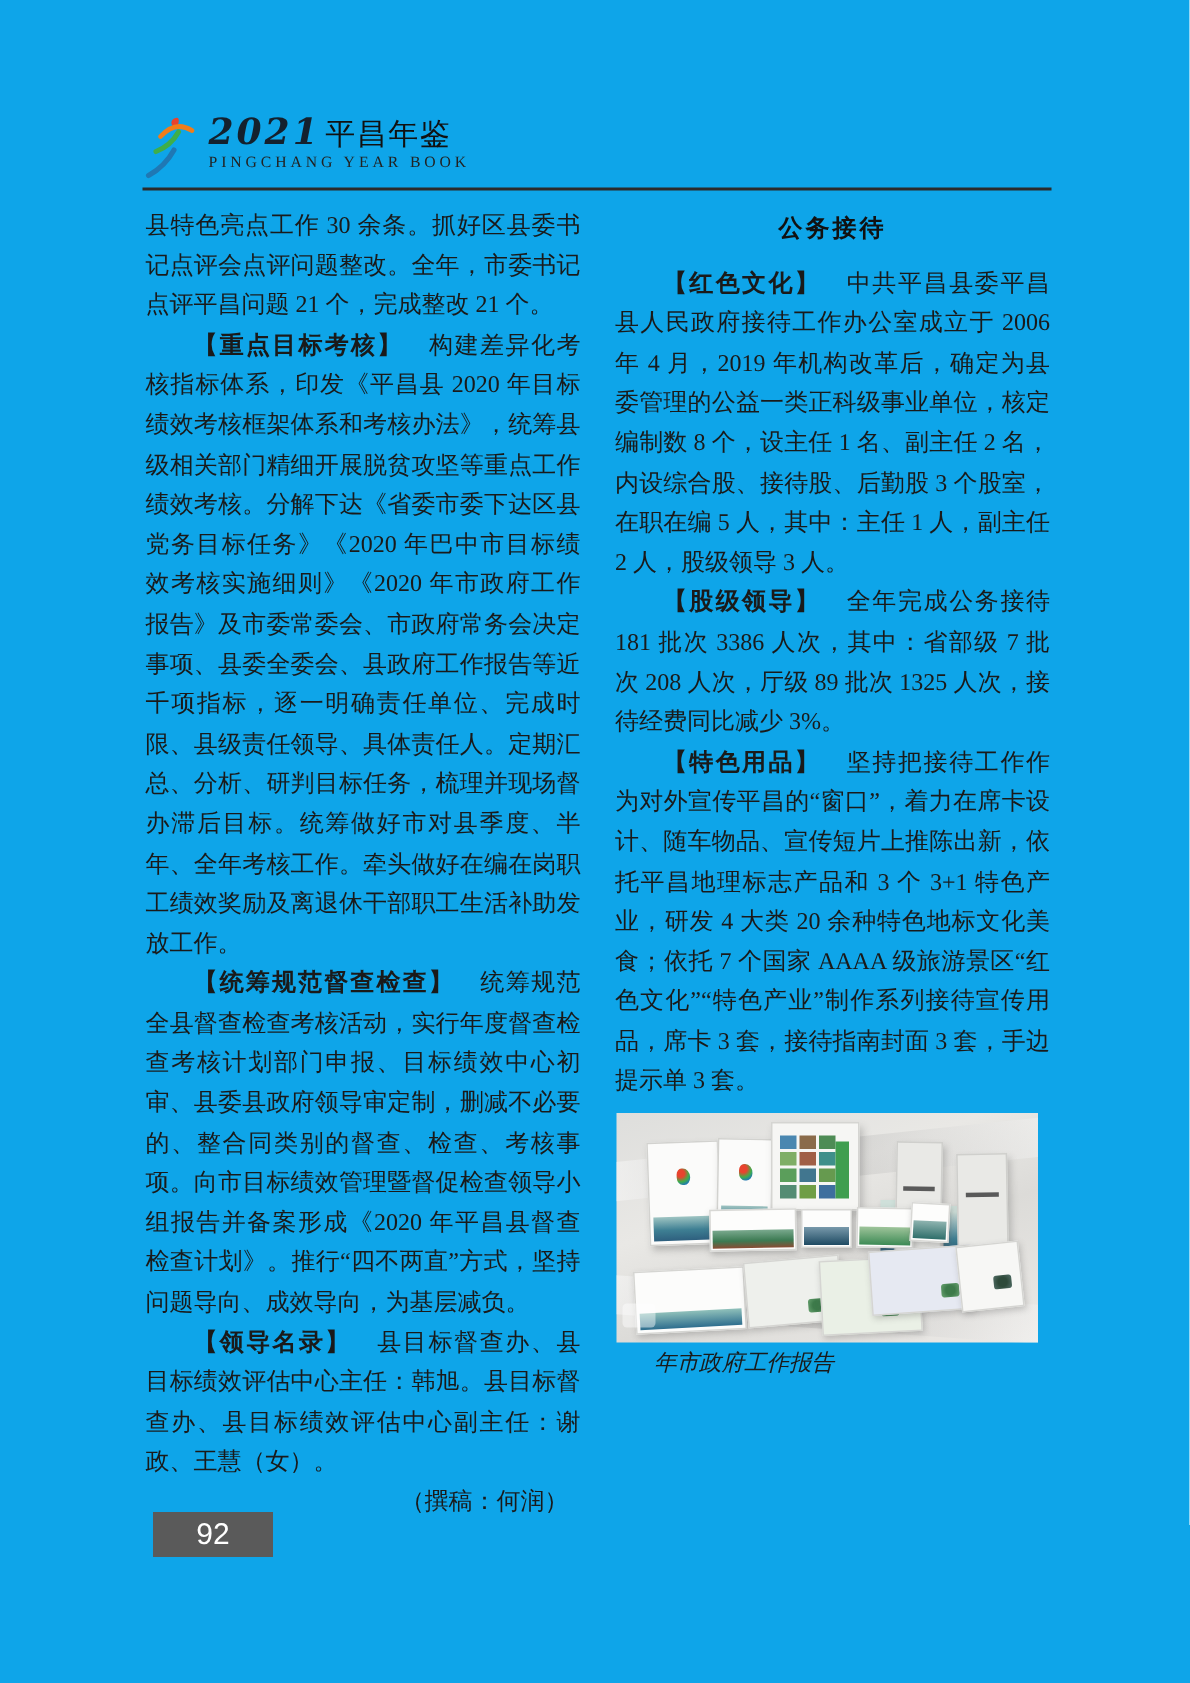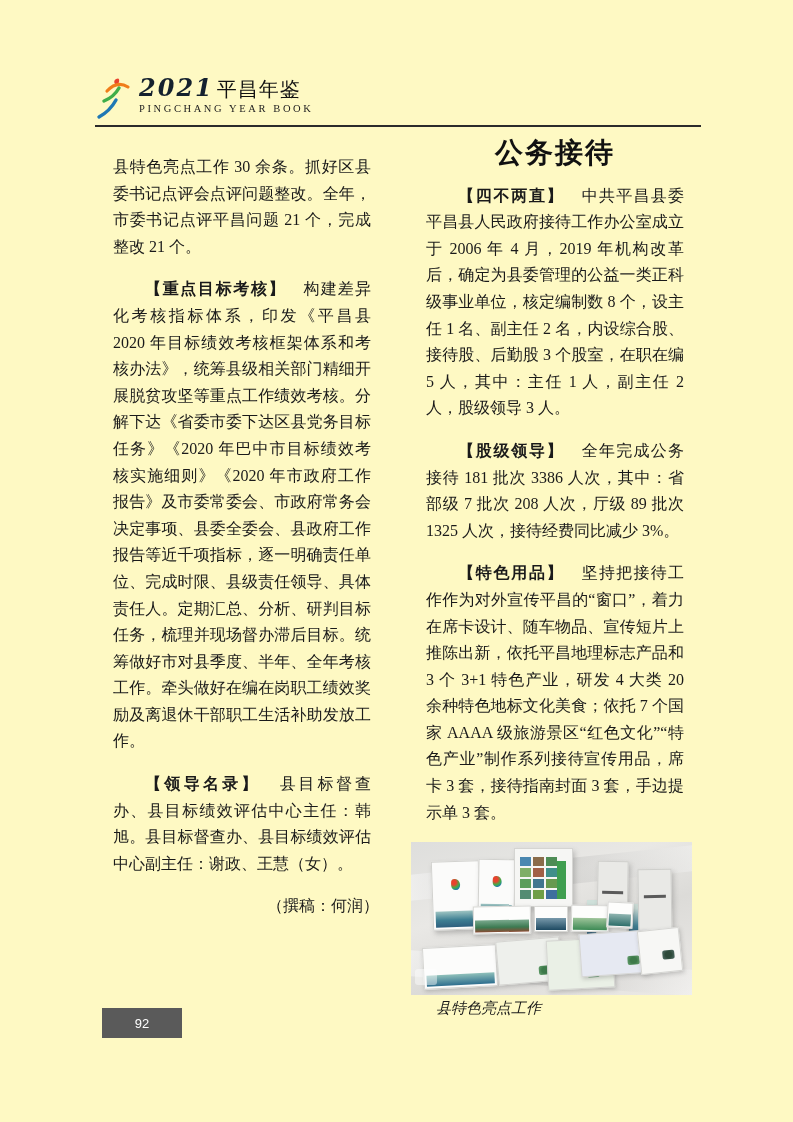--- a/index.html
+++ b/index.html
@@ -1,21 +1,21 @@
 <!DOCTYPE html>
 <html><head>
 <meta charset="utf-8">
 <style>
   * { box-sizing: border-box; }
   html,body { margin:0; padding:0; background:#ffffff; }
   .page {
     position: relative;
     width: 793px; height: 1122px;
     margin: 0 auto;
-    background: #fef9c3;
+    background: #0ea5e9;
     font-family: "Liberation Serif", "DejaVu Serif", serif;
     color: #1a1a1a;
     overflow: hidden;
   }
 
   
   .header { position: absolute; left: 95px; top: 76px; width: 606px; }
   .logo-row { display: flex; align-items: flex-start; }
   .logo-svg { width: 40px; height: 44px; margin-right: 4px; }
   .title-block { display: flex; flex-direction: column; }
@@ -28,30 +28,30 @@
   .title-cn { font-size: 20px; color: #111; letter-spacing: 1px; }
   .title-en {
     font-family: "Liberation Serif", serif;
     font-size: 10.5px; letter-spacing: 2.6px; color: #222; margin-top: 3px;
   }
   .header-rule { position: absolute; left: 0; top: 49px; width: 606px; height: 2px; background: #2b2b2b; }
 
   
   .columns { position: absolute; left: 97px; top: 138px; width: 604px; display: flex; gap: 23px; }
   .col { width: 290px; font-size: 16px; line-height: 26.6px; text-align: justify; }
-  .para { margin: 16px; text-indent: 2em; }
+  .para { margin: 0; text-indent: 2em; }
   .para.no-indent { text-indent: 0; }
   .entry-label {
     font-family: "Liberation Sans", "DejaVu Sans", sans-serif;
     font-weight: bold; letter-spacing: 0.5px;
   }
   .byline { margin: 0; text-align: right; padding-right: 8px; }
   .section-title {
     font-family: "Liberation Sans", "DejaVu Sans", sans-serif;
-    font-weight: bold; font-size: 28px; text-align: center;
+    font-weight: bold; font-size: 16px; text-align: center;
     margin: 2px 0 10px 0; letter-spacing: 2px; color: #111;
   }
 
   
   .photo {
     position: relative; width: 281px; height: 153px;
     margin: 7px 0 3px 1px; overflow: hidden;
     background: linear-gradient(160deg, #dededc 0%, #e9e8e5 35%, #dcdbd8 60%, #eceae7 100%);
   }
   .photo .wrinkle1, .photo .wrinkle2 {
@@ -116,21 +116,21 @@
     font-style: italic; font-size: 15px; line-height: 20px;
     margin: 2px 0 6px 26px; color: #1a1a1a;
     font-family: "DejaVu Serif", serif;
   }
 
   
   .page-number {
     position: absolute; left: 102px; top: 1008px;
     width: 80px; height: 30px; background: #5a5a5a;
     color: #fff; display: flex; align-items: center; justify-content: center;
-    font-family: "Liberation Sans", "DejaVu Sans", sans-serif; font-size: 13px;
+    font-family: "Liberation Sans", "DejaVu Sans", sans-serif; font-size: 20px;
   }
 </style>
 </head>
 <body>
 
 <div class="page">
 
   <div class="header">
     <div class="logo-row">
       <svg class="logo-svg" viewBox="0 0 40 44">
@@ -148,29 +148,30 @@
       </div>
     </div>
     <div class="header-rule"></div>
   </div>
 
   <div class="columns">
     <div class="col">
       <div>
           <p class="para no-indent">县特色亮点工作 30 余条。抓好区县委书记点评会点评问题整改。全年，市委书记点评平昌问题 21 个，完成整改 21 个。</p>
           <p class="para"><span class="entry-label">【重点目标考核】</span>　构建差异化考核指标体系，印发《平昌县 2020 年目标绩效考核框架体系和考核办法》，统筹县级相关部门精细开展脱贫攻坚等重点工作绩效考核。分解下达《省委市委下达区县党务目标任务》《2020 年巴中市目标绩效考核实施细则》《2020 年市政府工作报告》及市委常委会、市政府常务会决定事项、县委全委会、县政府工作报告等近千项指标，逐一明确责任单位、完成时限、县级责任领导、具体责任人。定期汇总、分析、研判目标任务，梳理并现场督办滞后目标。统筹做好市对县季度、半年、全年考核工作。牵头做好在编在岗职工绩效奖励及离退休干部职工生活补助发放工作。</p>
+          <p class="para"><span class="entry-label">【统筹规范督查检查】</span>　统筹规范全县督查检查考核活动，实行年度督查检查考核计划部门申报、目标绩效中心初审、县委县政府领导审定制，删减不必要的、整合同类别的督查、检查、考核事项。向市目标绩效管理暨督促检查领导小组报告并备案形成《2020 年平昌县督查检查计划》。推行“四不两直”方式，坚持问题导向、成效导向，为基层减负。</p>
           <p class="para"><span class="entry-label">【领导名录】</span>　县目标督查办、县目标绩效评估中心主任：韩旭。县目标督查办、县目标绩效评估中心副主任：谢政、王慧（女）。</p>
         </div>
       <p class="byline">（撰稿：何润）</p>
     </div>
 
     <div class="col">
       <h2 class="section-title">公务接待</h2>
       <div>
-          <p class="para"><span class="entry-label">【四不两直】</span>　中共平昌县委平昌县人民政府接待工作办公室成立于 2006 年 4 月，2019 年机构改革后，确定为县委管理的公益一类正科级事业单位，核定编制数 8 个，设主任 1 名、副主任 2 名，内设综合股、接待股、后勤股 3 个股室，在职在编 5 人，其中：主任 1 人，副主任 2 人，股级领导 3 人。</p>
+          <p class="para"><span class="entry-label">【红色文化】</span>　中共平昌县委平昌县人民政府接待工作办公室成立于 2006 年 4 月，2019 年机构改革后，确定为县委管理的公益一类正科级事业单位，核定编制数 8 个，设主任 1 名、副主任 2 名，内设综合股、接待股、后勤股 3 个股室，在职在编 5 人，其中：主任 1 人，副主任 2 人，股级领导 3 人。</p>
           <p class="para"><span class="entry-label">【股级领导】</span>　全年完成公务接待 181 批次 3386 人次，其中：省部级 7 批次 208 人次，厅级 89 批次 1325 人次，接待经费同比减少 3%。</p>
           <p class="para"><span class="entry-label">【特色用品】</span>　坚持把接待工作作为对外宣传平昌的“窗口”，着力在席卡设计、随车物品、宣传短片上推陈出新，依托平昌地理标志产品和 3 个 3+1 特色产业，研发 4 大类 20 余种特色地标文化美食；依托 7 个国家 AAAA 级旅游景区“红色文化”“特色产业”制作系列接待宣传用品，席卡 3 套，接待指南封面 3 套，手边提示单 3 套。</p>
         </div>
 
       <figure class="photo">
         <div class="wrinkle1"></div>
         <div class="wrinkle2"></div>
         <div class="ph bag bag1">
             <div class="bag-logo"></div>
             <div class="bag-band"></div>
@@ -226,21 +227,21 @@
             <div class="accent"></div>
           </div>
         <div class="ph sheet sheet4">
             <div class="accent"></div>
           </div>
         <div class="ph sheet sheet5">
             <div class="accent"></div>
           </div>
         <div class="ph watermark"></div>
       </figure>
-      <div class="caption">县特色亮点工作</div>
+      <div class="caption">年市政府工作报告</div>
 
     </div>
   </div>
 
   <div class="page-number">
     <span>92</span>
   </div>
 
 </div>
 

